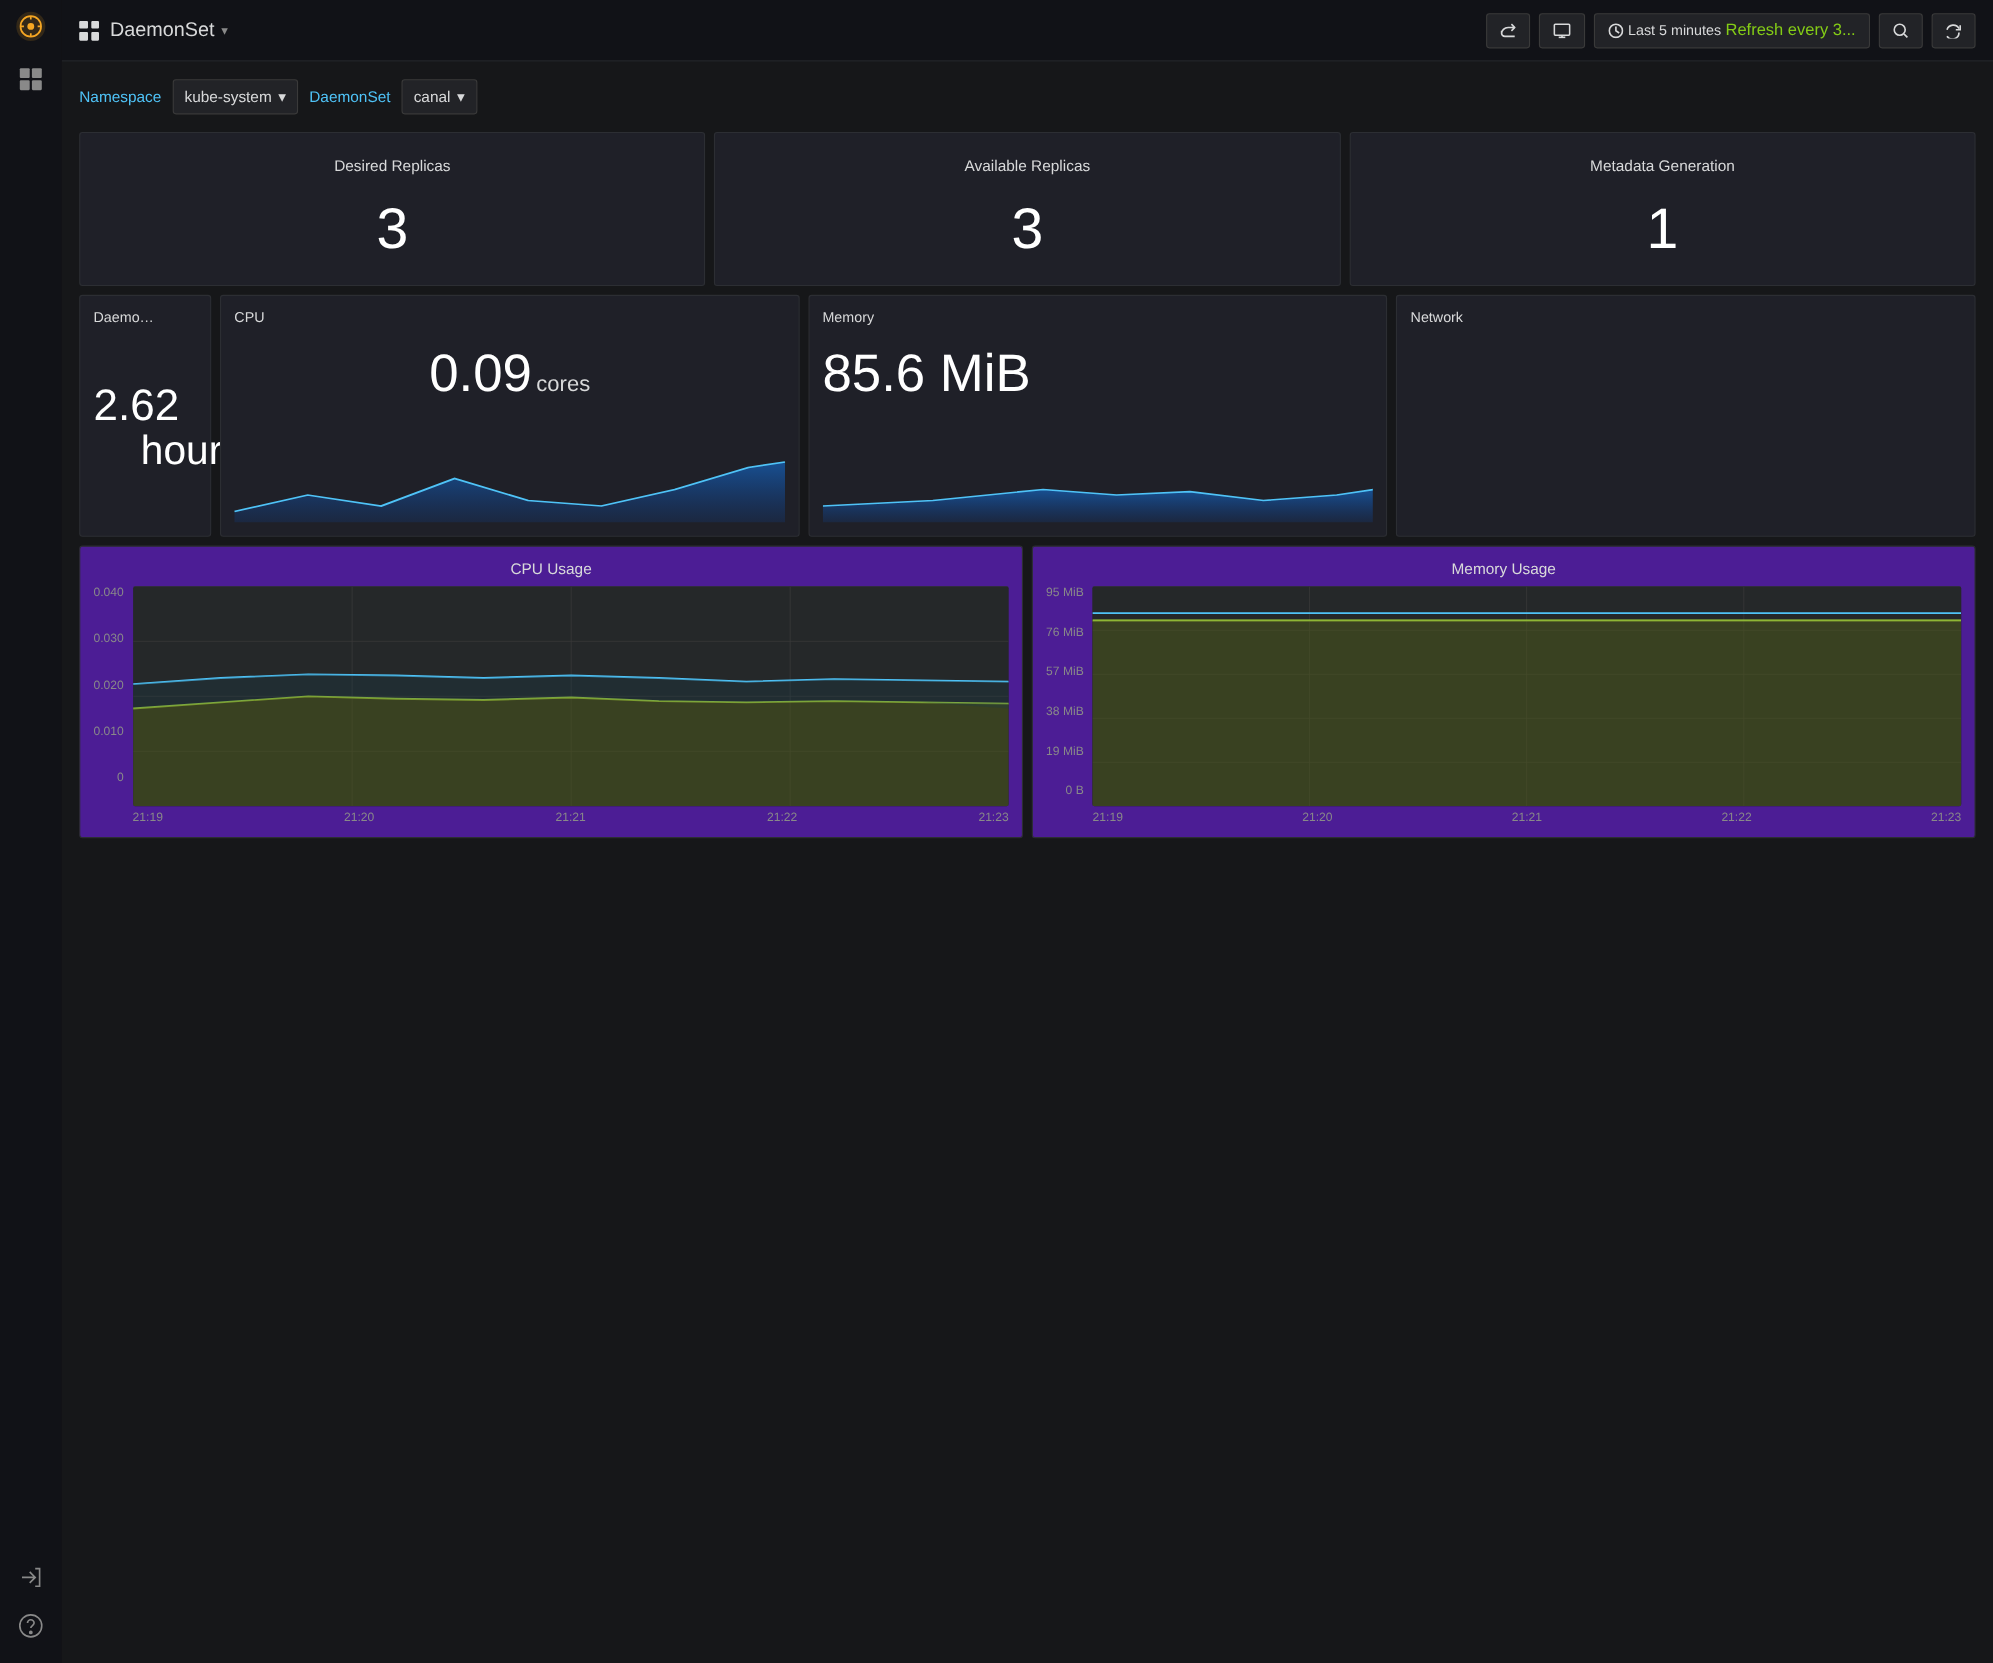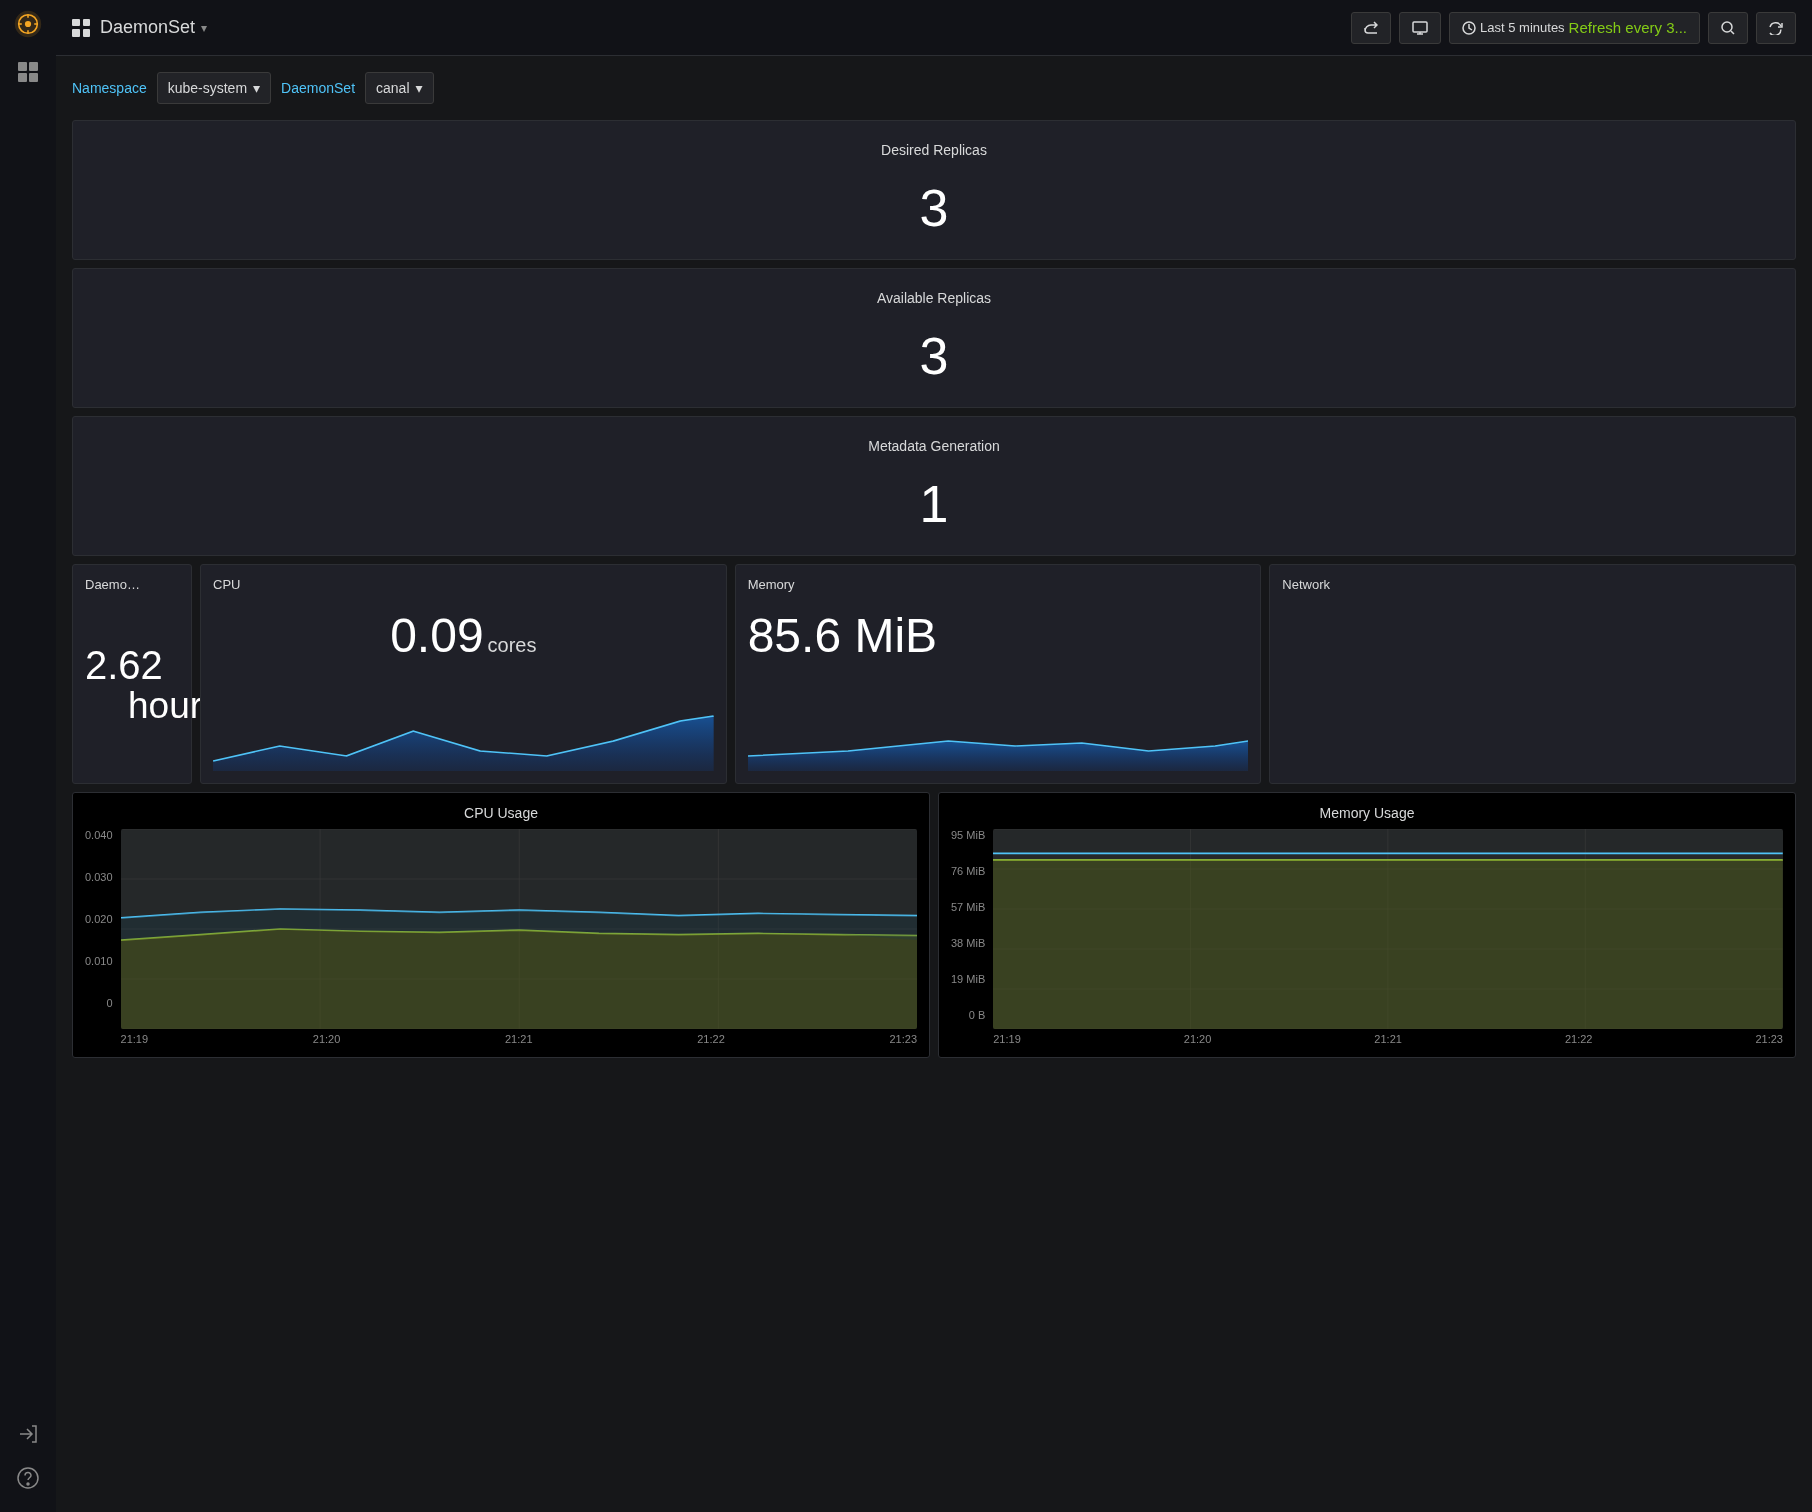--- a/index.html
+++ b/index.html
@@ -164,21 +164,21 @@
       gap: 6px;
     }
     .filter-select-cyan {
       color: #4fc3f7;
       border-color: #4fc3f7;
     }
 
     
     .stat-cards {
       display: grid;
-      grid-template-columns: repeat(1, 1fr);
+      grid-template-columns: repeat(3, 1fr);
       gap: 8px;
       margin-bottom: 8px;
     }
     .stat-card {
       background: #1f2028;
       border: 1px solid #2c2e33;
       border-radius: 3px;
       padding: 16px;
       display: flex;
       flex-direction: column;
@@ -228,21 +228,21 @@
       height: 70px;
     }
 
     
     .chart-row {
       display: grid;
       grid-template-columns: 1fr 1fr;
       gap: 8px;
     }
     .chart-card {
-      background: #000000;
+      background: #4c1d95;
       border: 1px solid #2c2e33;
       border-radius: 3px;
       padding: 12px;
     }
     .chart-card-title {
       font-size: 14px;
       color: #d8d9da;
       text-align: center;
       margin-bottom: 8px;
     }

